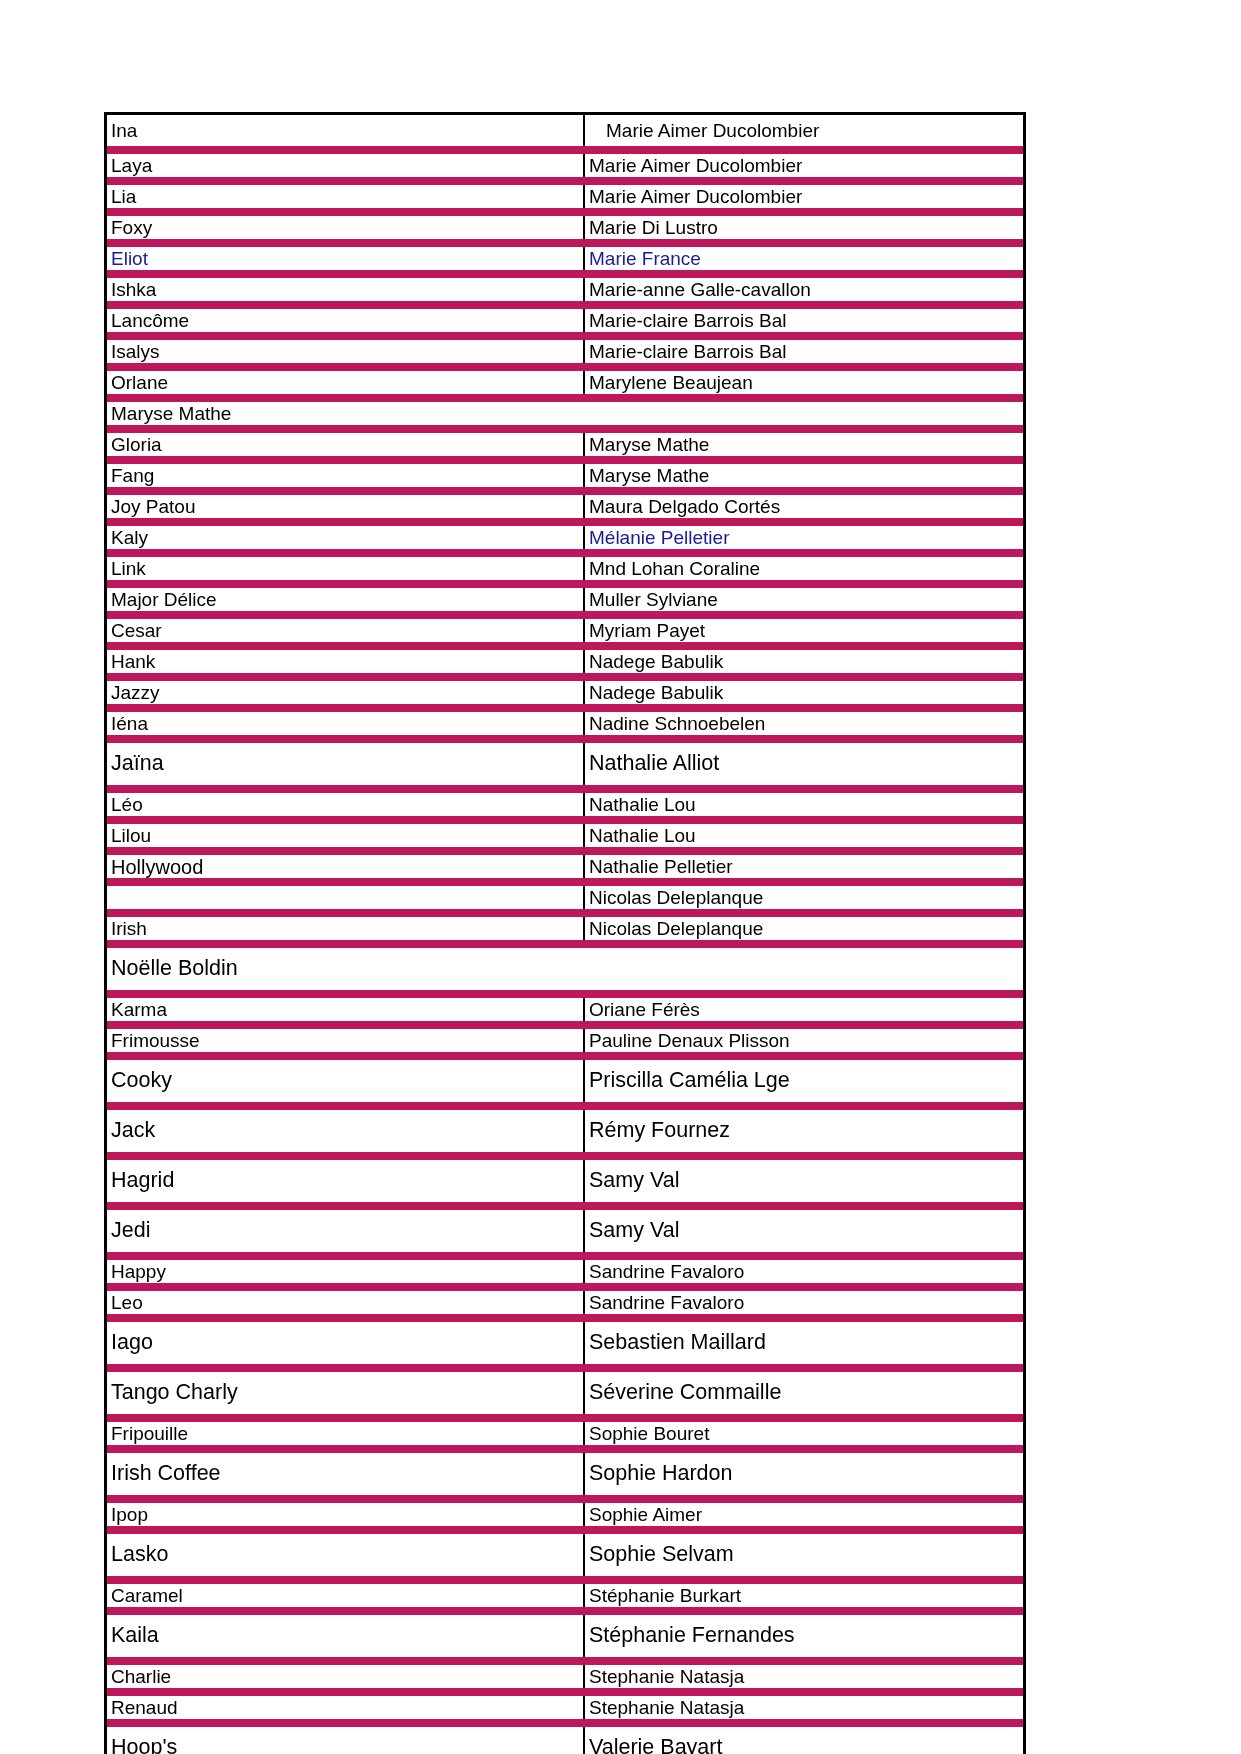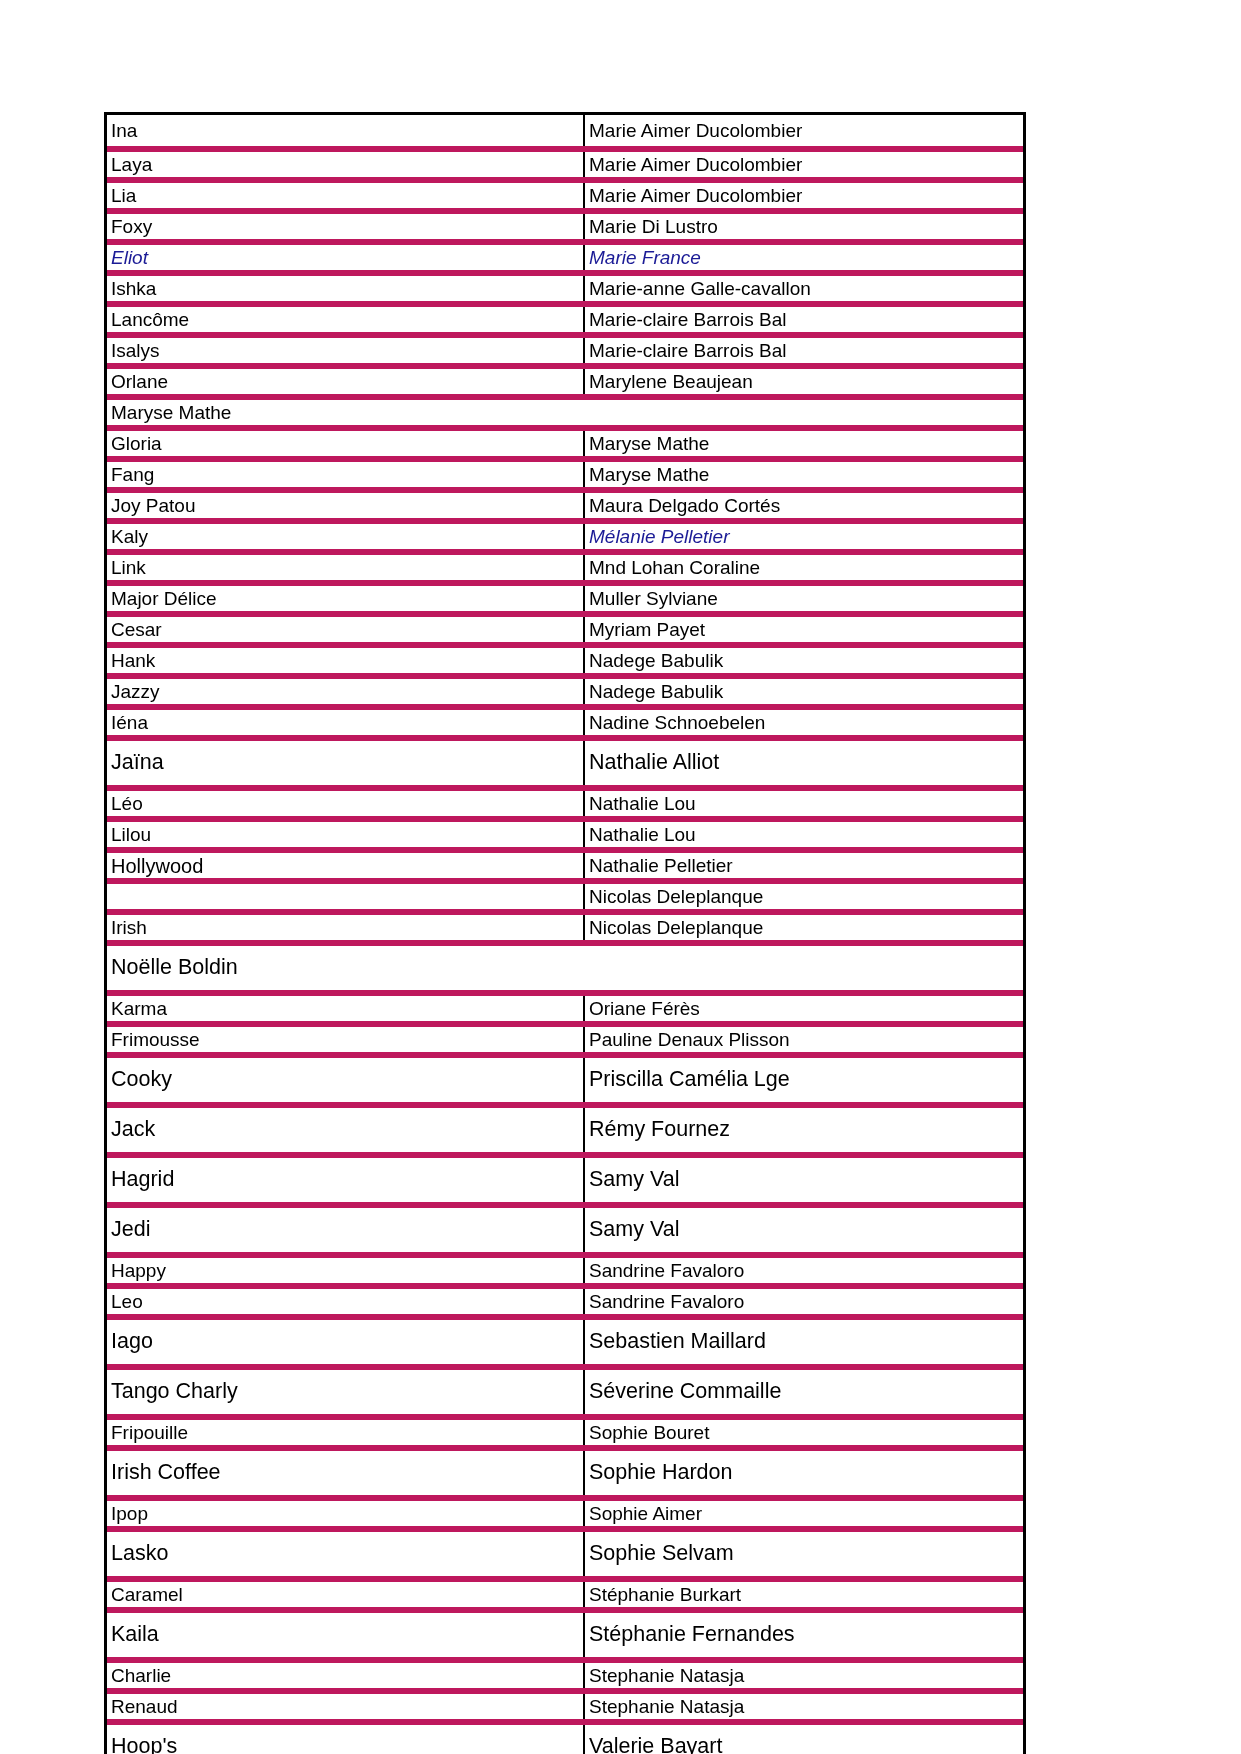--- a/index.html
+++ b/index.html
@@ -19,25 +19,26 @@
     left: 104px;
     top: 112px;
     width: 922px;
     box-sizing: border-box;
     border: 3px solid #000000;
     background: #ffffff;
   }
   .trow {
     display: flex;
     box-sizing: border-box;
-    border-top: 6px solid #be185d;
+    border-top: 8px solid #be185d;
     height: 31px;
   }
   .trow:first-child {
     border-top: none;
+    gap: 17px;
   }
   .trow.large {
     height: 50px;
   }
   .cell {
     box-sizing: border-box;
     display: flex;
     align-items: center;
     overflow: hidden;
     white-space: nowrap;
@@ -51,21 +52,20 @@
     border-right: 2px solid #000000;
   }
   .cell.owner {
     flex: 1;
   }
   .trow.large .cell {
     font-size: 21.5px;
   }
   .cell.blue {
     color: var(--link-color, #1b1b96);
-    font-style: italic;
   }
   .cell.small {
     font-size: 20px;
   }
 </style>
 </head>
 <body style="background: rgb(255, 255, 255);">
 
 <div class="sheet-table">
     <div class="trow">

